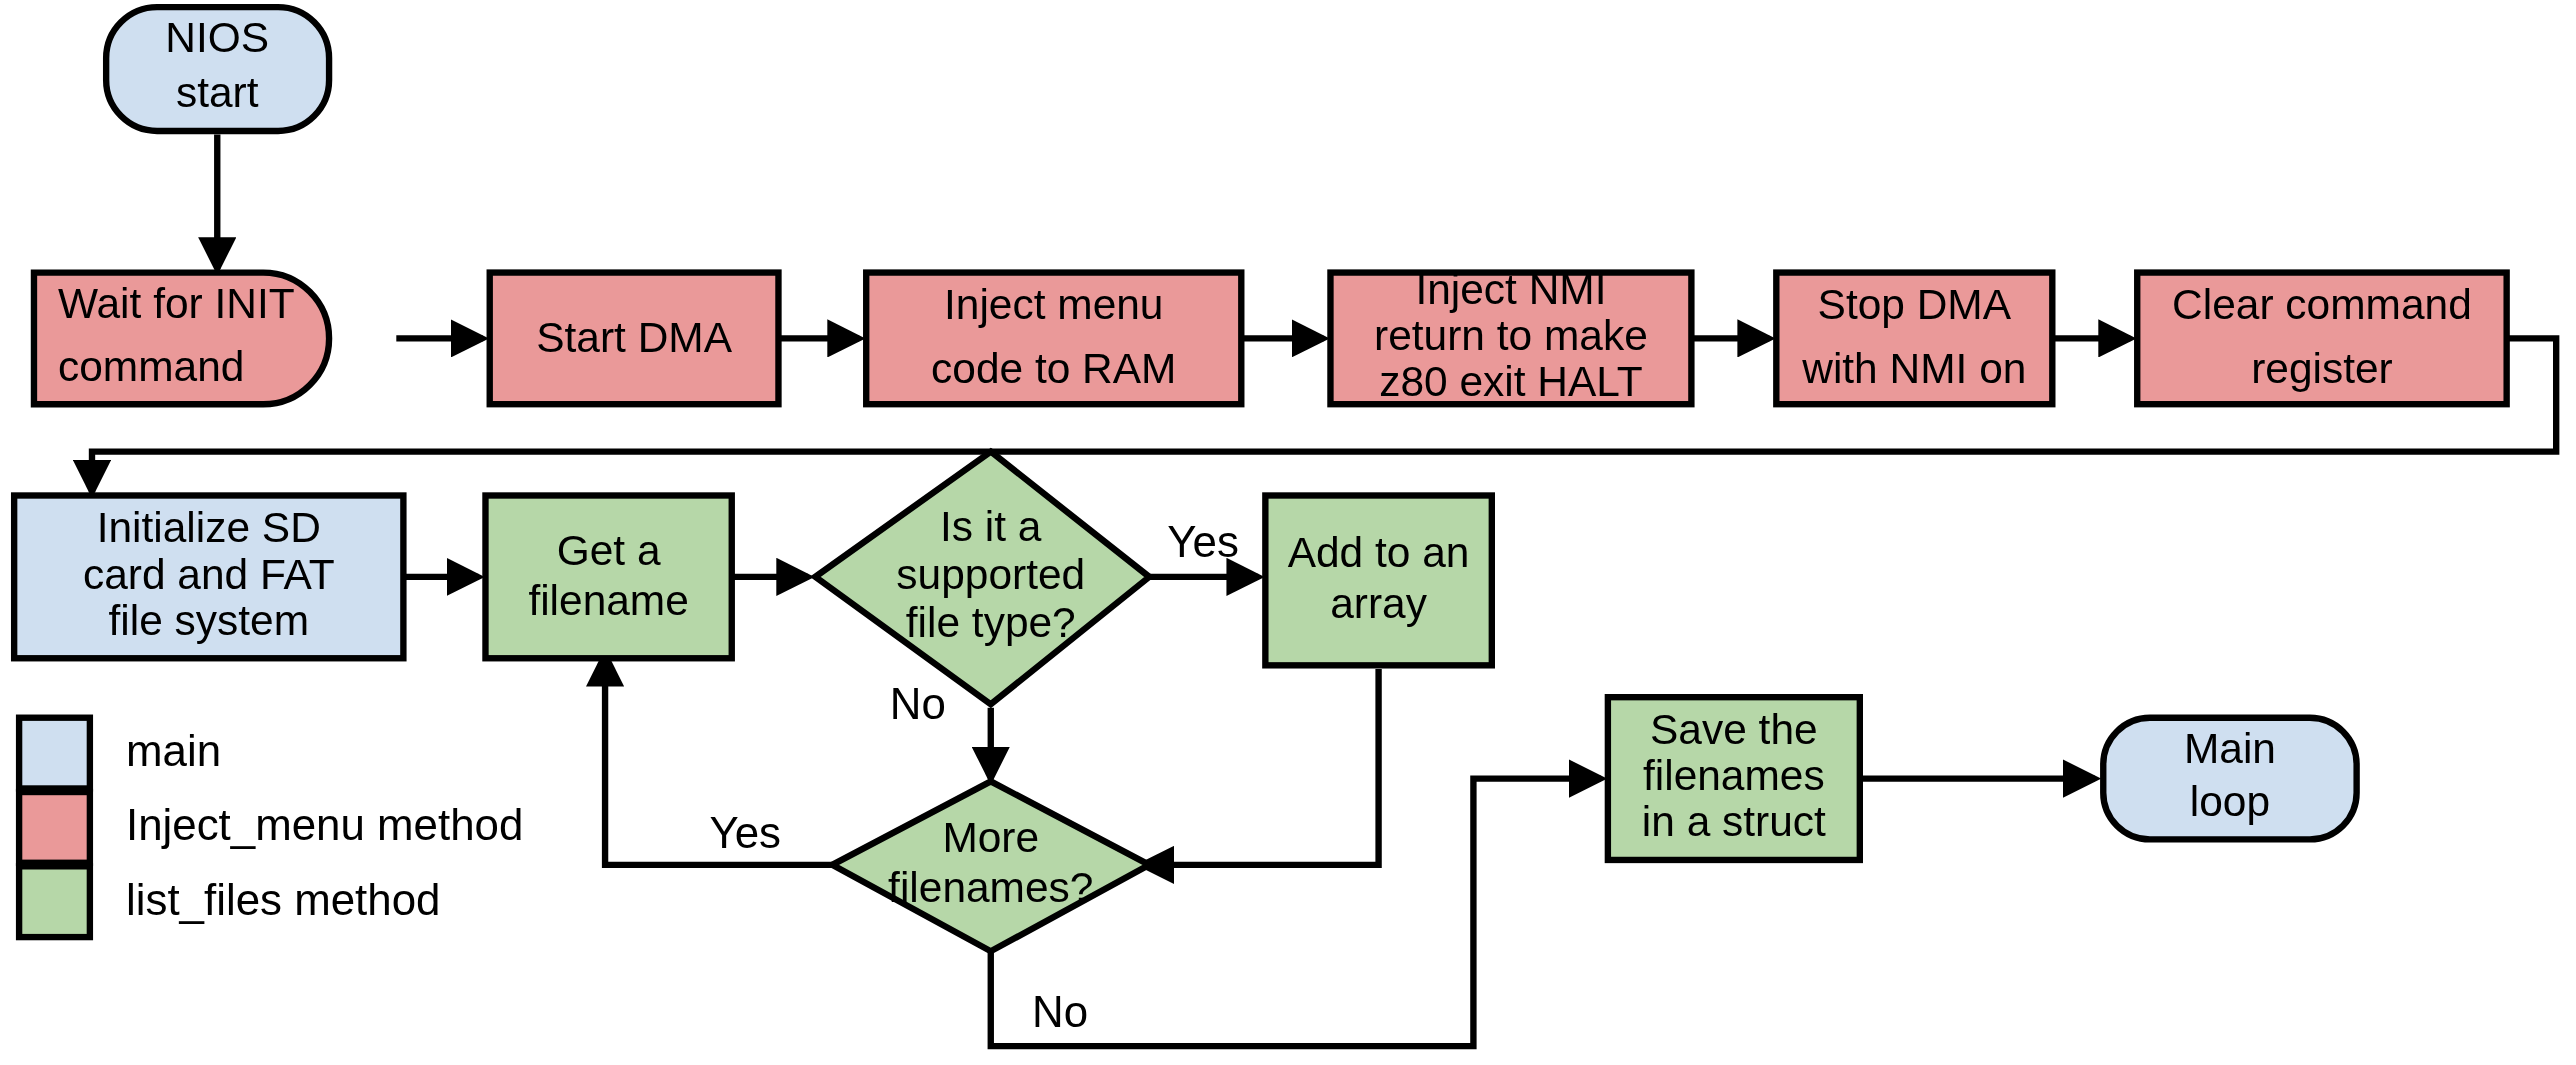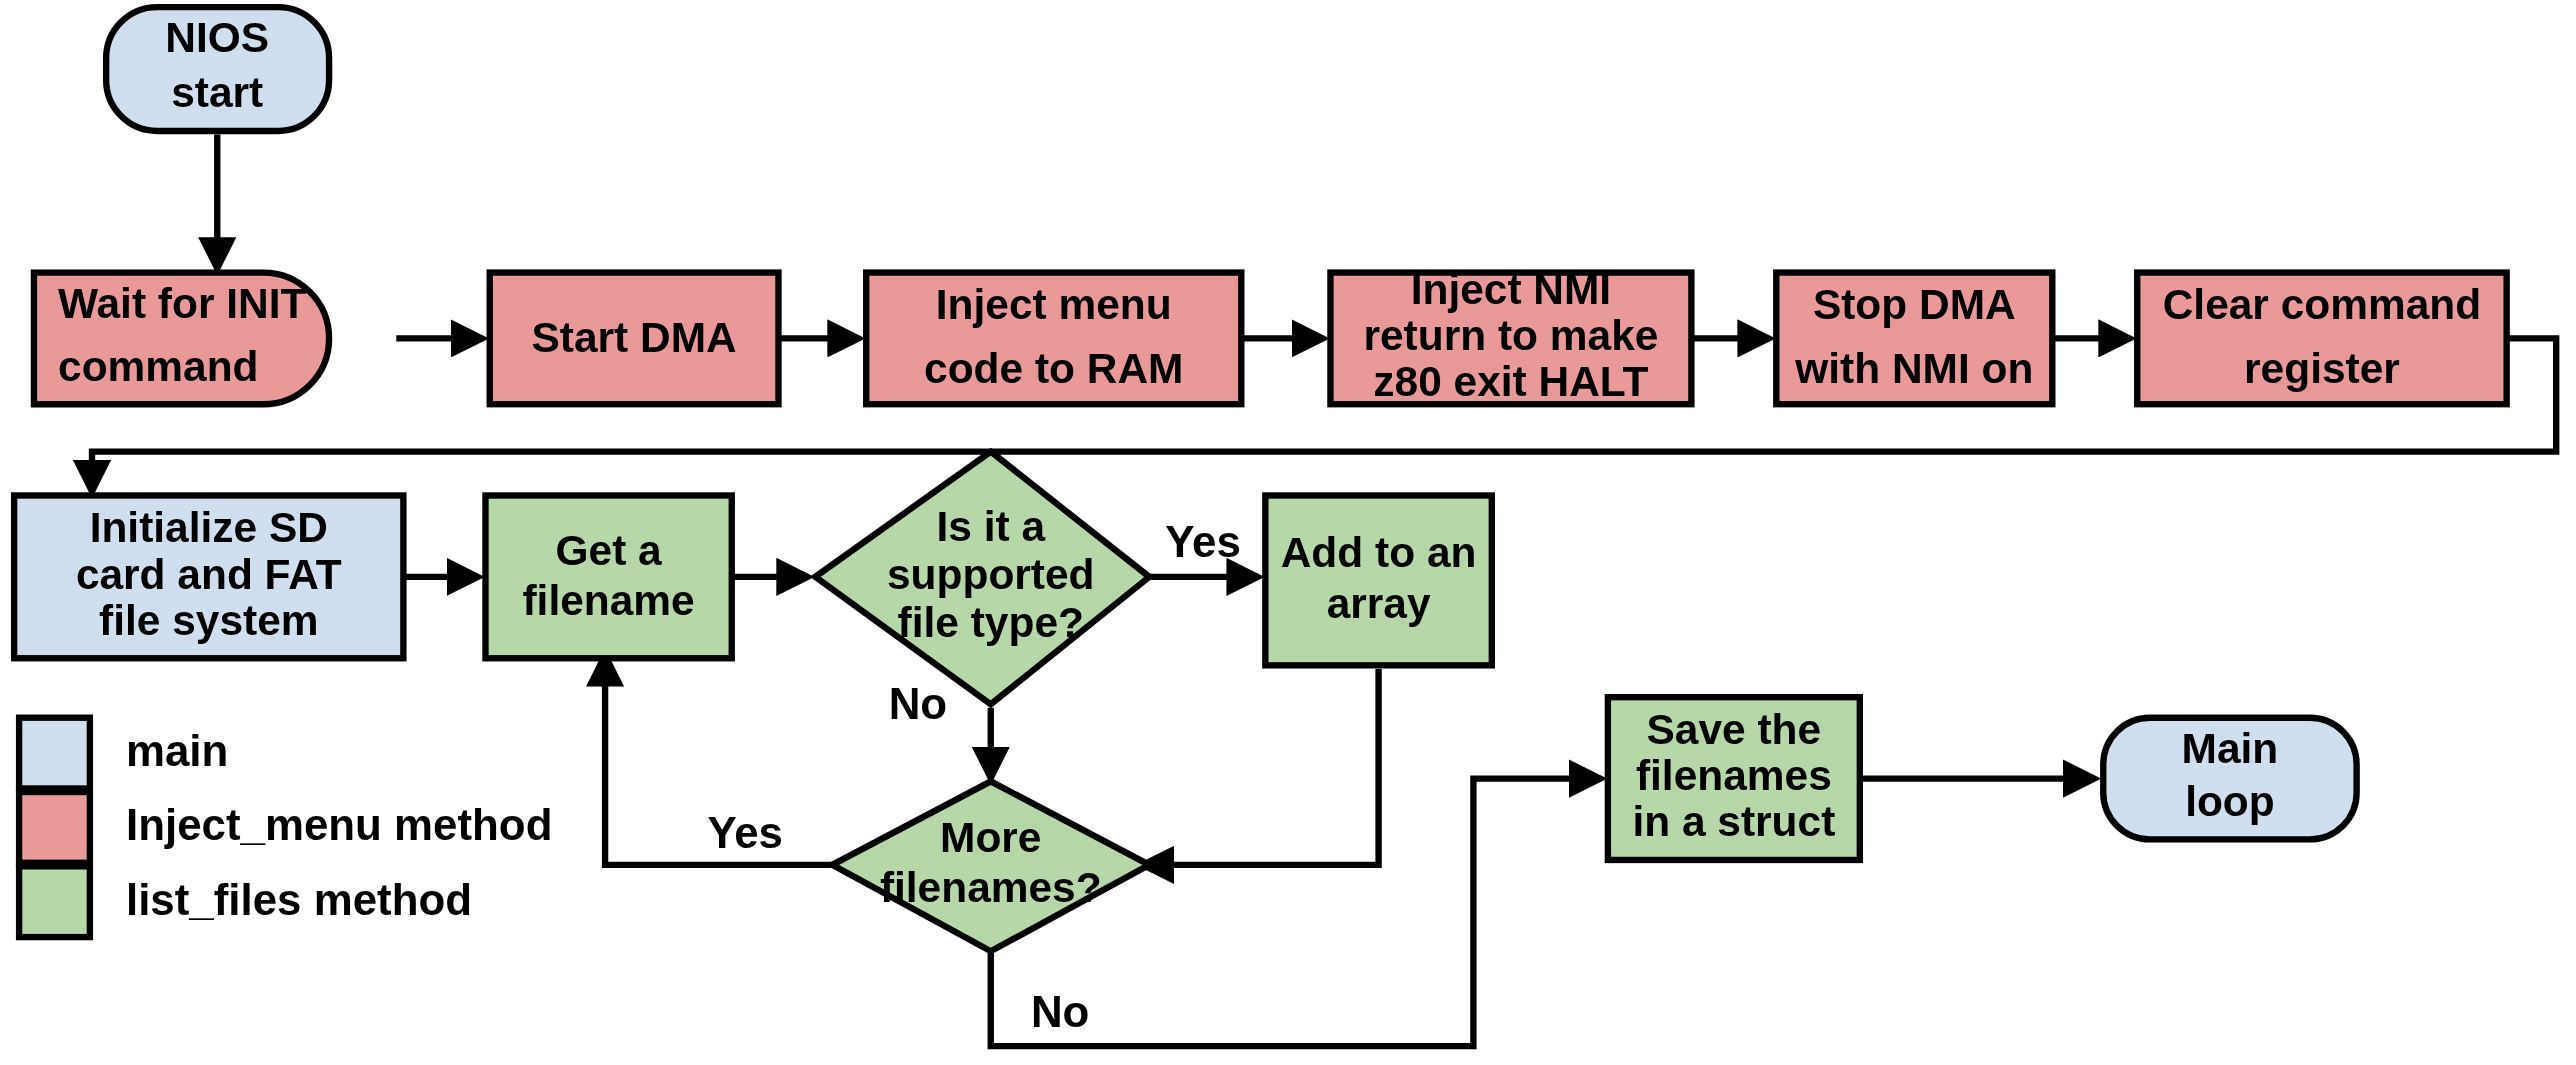--- a/index.html
+++ b/index.html
@@ -10,21 +10,20 @@
   }
   body {
     font-family: "Liberation Sans", sans-serif;
   }
   #stage {
     position: relative;
     width: 2576px;
     height: 1066px;
     background: #ffffff;
     overflow: hidden;
-    font-weight: bold;
   }
   svg#flow {
     position: absolute;
     left: 0;
     top: 0;
     width: 2576px;
     height: 1066px;
   }
   .node-shape {
     stroke: #000000;

